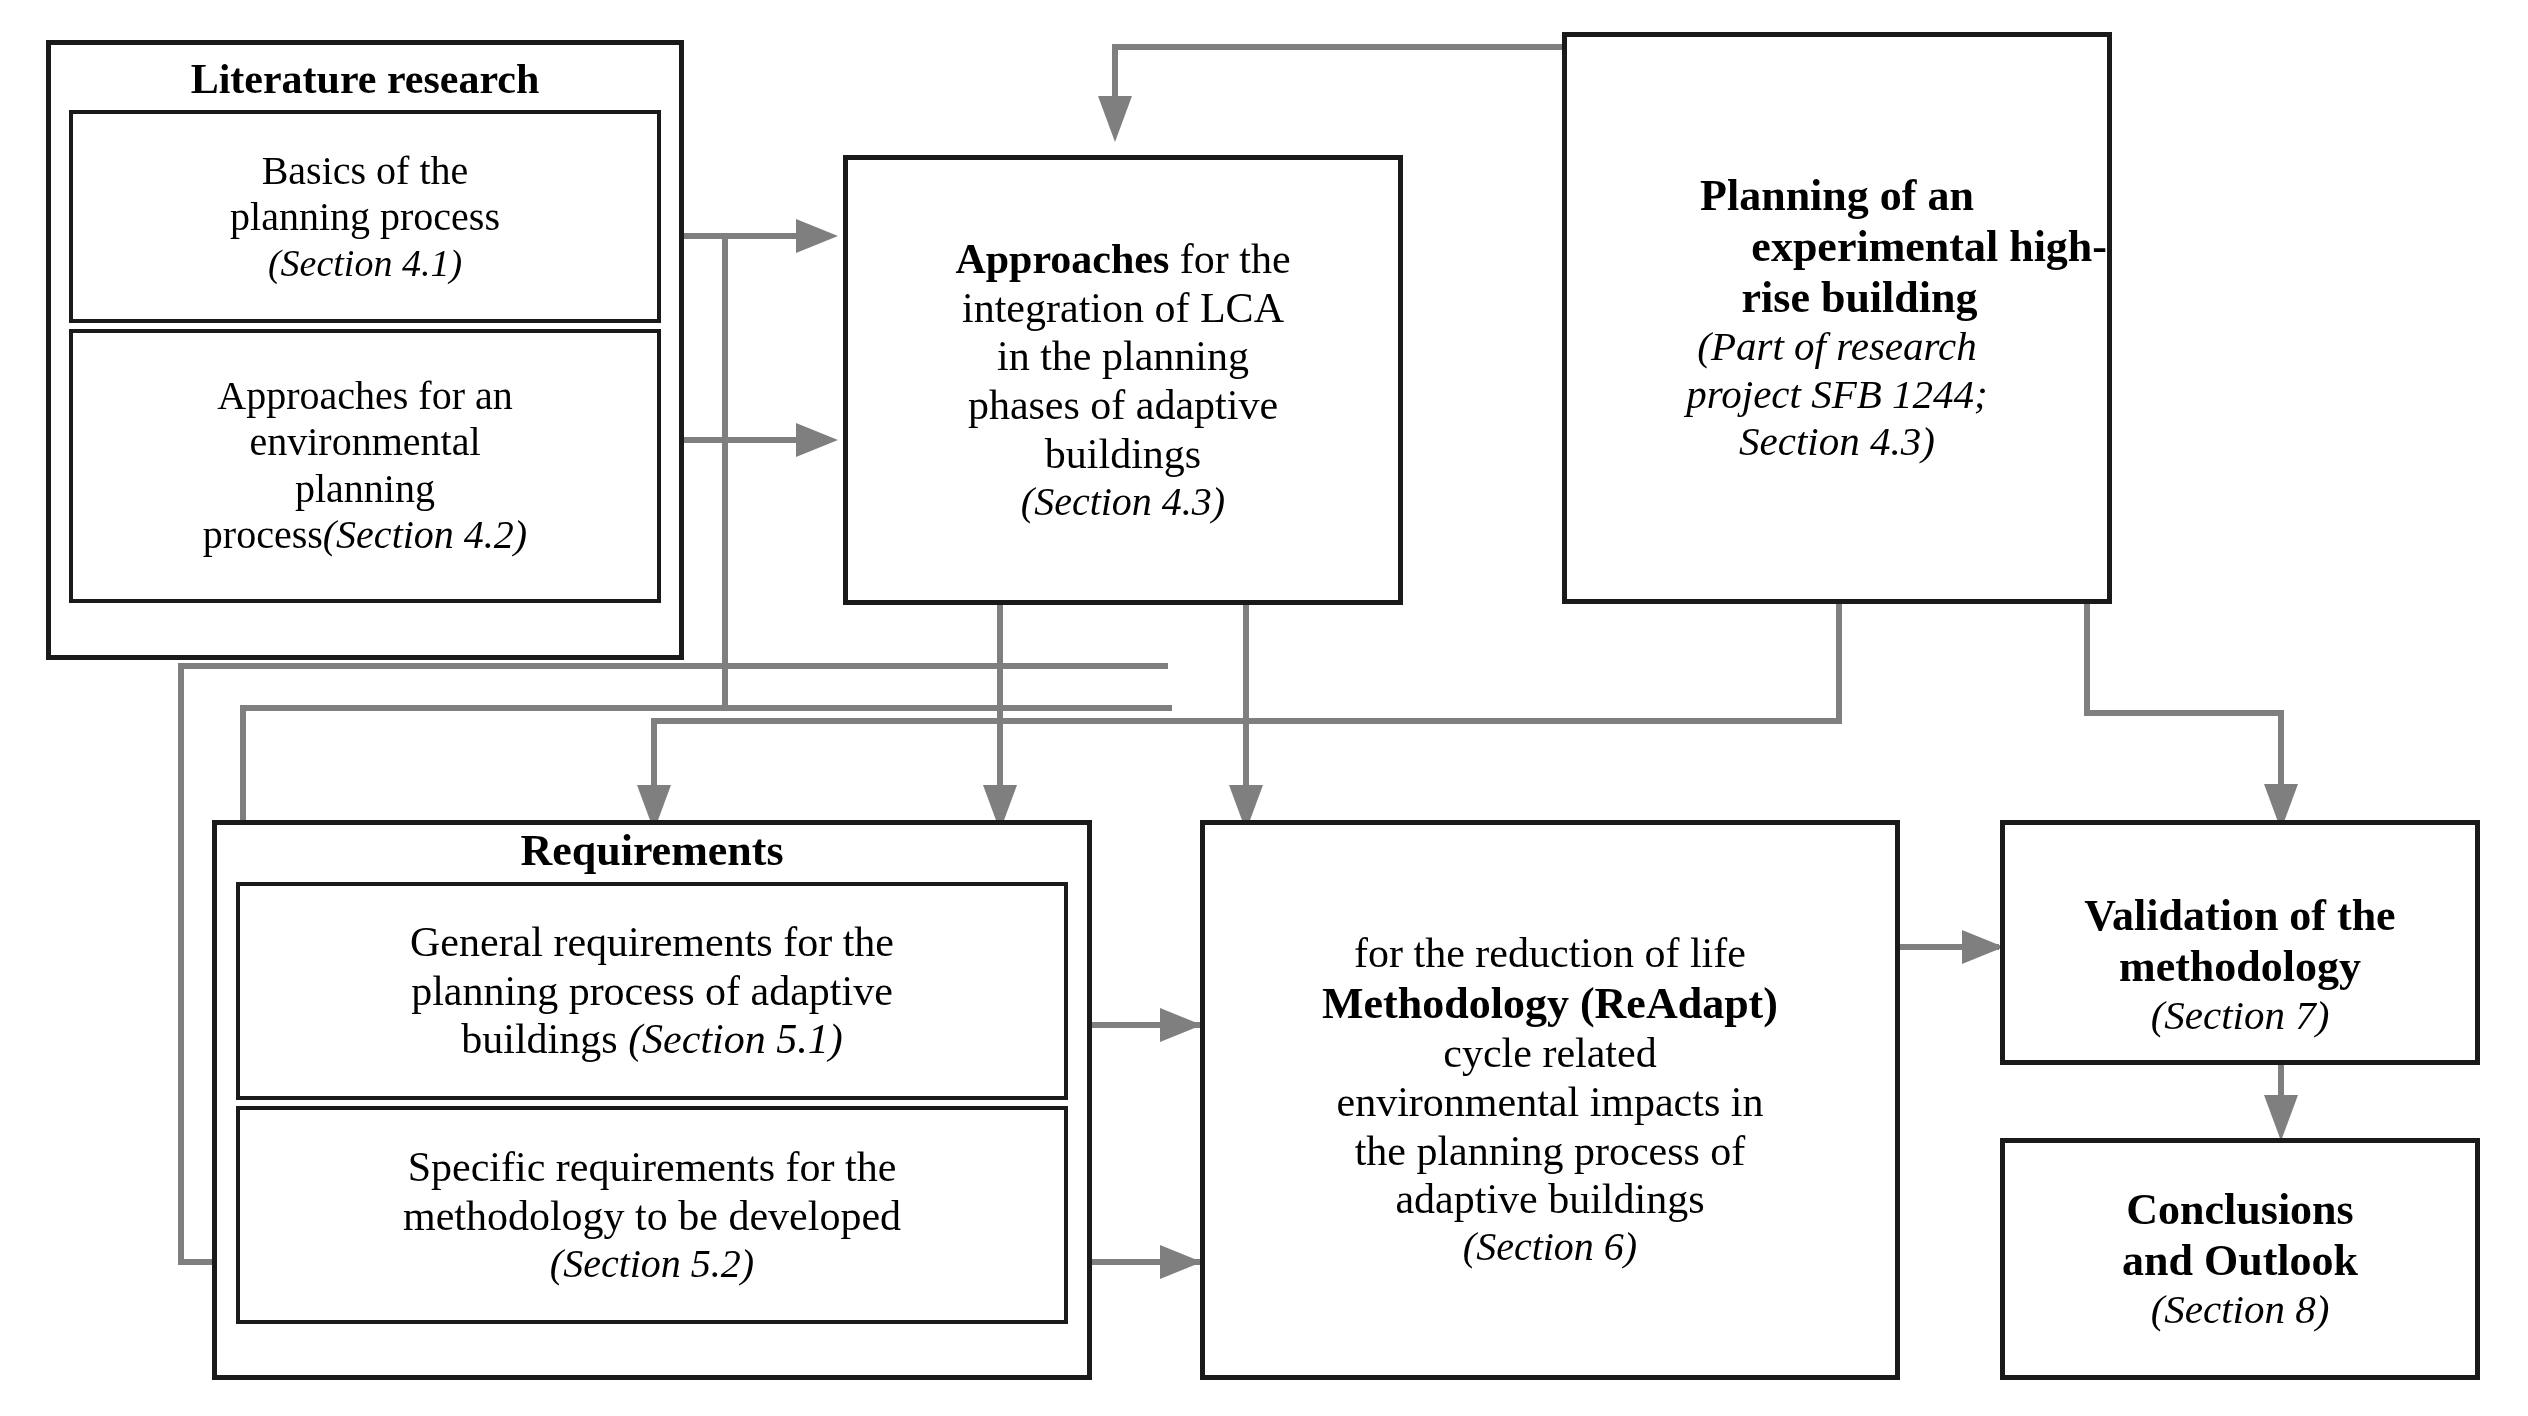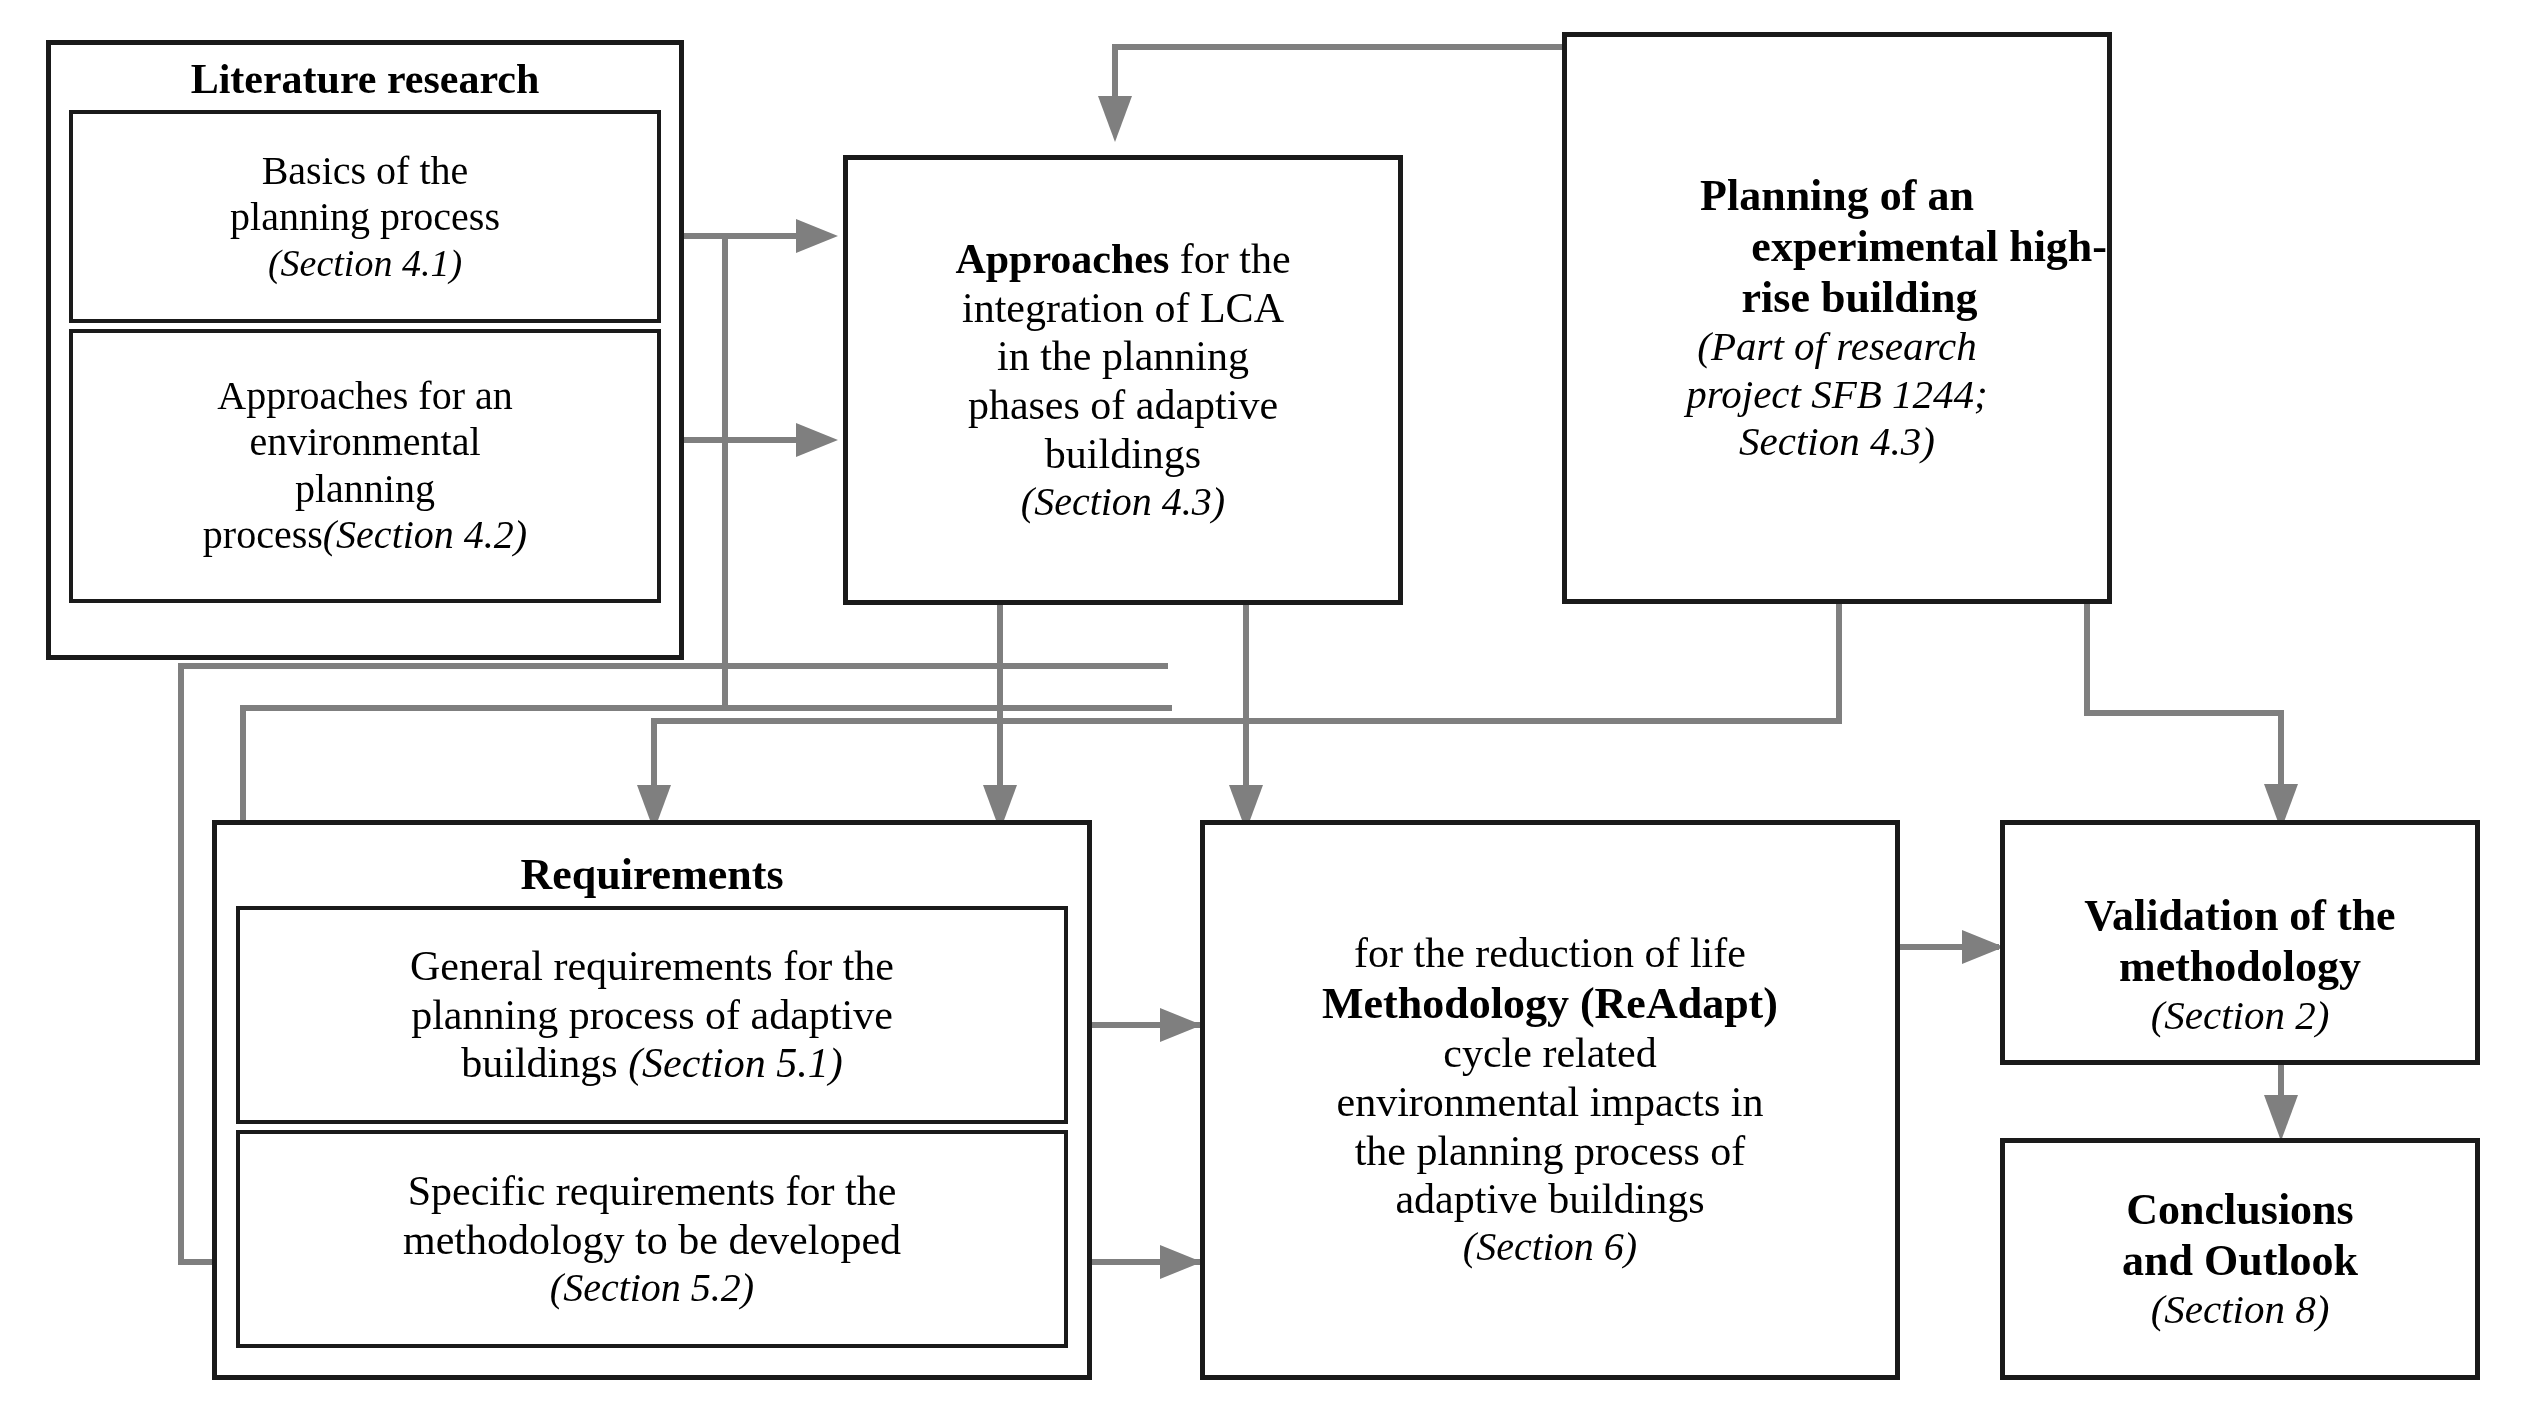--- a/index.html
+++ b/index.html
@@ -157,21 +157,21 @@
 
   <div class="box center" style="left:1562px; top:32px; width:550px; height:572px;">
     <span class="txt b" style="font-size:44px;">Planning of an</span>
     <span class="txt b" style="font-size:44px;text-align:right;">experimental high-</span>
     <span class="txt b" style="font-size:44px;padding-left:45px;">rise building</span>
     <span class="txt i" style="font-size:41px;">(Part of research</span>
     <span class="txt i" style="font-size:41px;">project SFB 1244;</span>
     <span class="txt i" style="font-size:41px;">Section 4.3)</span>
   </div>
 
-  <div class="box" style="left:212px; top:820px; width:880px; height:560px; padding-top:24px;">
+  <div class="box" style="left:212px; top:820px; width:880px; height:560px; padding-top:0;">
     <div class="group-title" style="font-size:44px; margin-bottom:6px;">Requirements</div>
 
     <div class="box thin center" style="position:relative; left:0; top:0; width:832px; height:218px; border-width:4px;">
       <span class="txt" style="font-size:42px;">General requirements for the</span>
       <span class="txt" style="font-size:42px;">planning process of adaptive</span>
       <span class="txt" style="font-size:42px;">
         <span>buildings </span><span class="i">(Section 5.1)</span>
       </span>
     </div>
 
@@ -188,21 +188,21 @@
     <span class="txt" style="font-size:42px;">cycle related</span>
     <span class="txt" style="font-size:42px;">environmental impacts in</span>
     <span class="txt" style="font-size:42px;">the planning process of</span>
     <span class="txt" style="font-size:42px;">adaptive buildings</span>
     <span class="txt i" style="font-size:40px;">(Section 6)</span>
   </div>
 
   <div class="box center" style="left:2000px; top:820px; width:480px; height:245px;">
     <span class="txt b" style="font-size:44px;margin-top:44px;">Validation of the</span>
     <span class="txt b" style="font-size:44px;">methodology</span>
-    <span class="txt i" style="font-size:41px;">(Section 2)</span>
+    <span class="txt i" style="font-size:41px;">(Section 7)</span>
   </div>
 
   <div class="box center" style="left:2000px; top:1138px; width:480px; height:242px;">
     <span class="txt b" style="font-size:44px;">Conclusions</span>
     <span class="txt b" style="font-size:44px;">and Outlook</span>
     <span class="txt i" style="font-size:41px;">(Section 8)</span>
   </div>
 
 </div>
 

